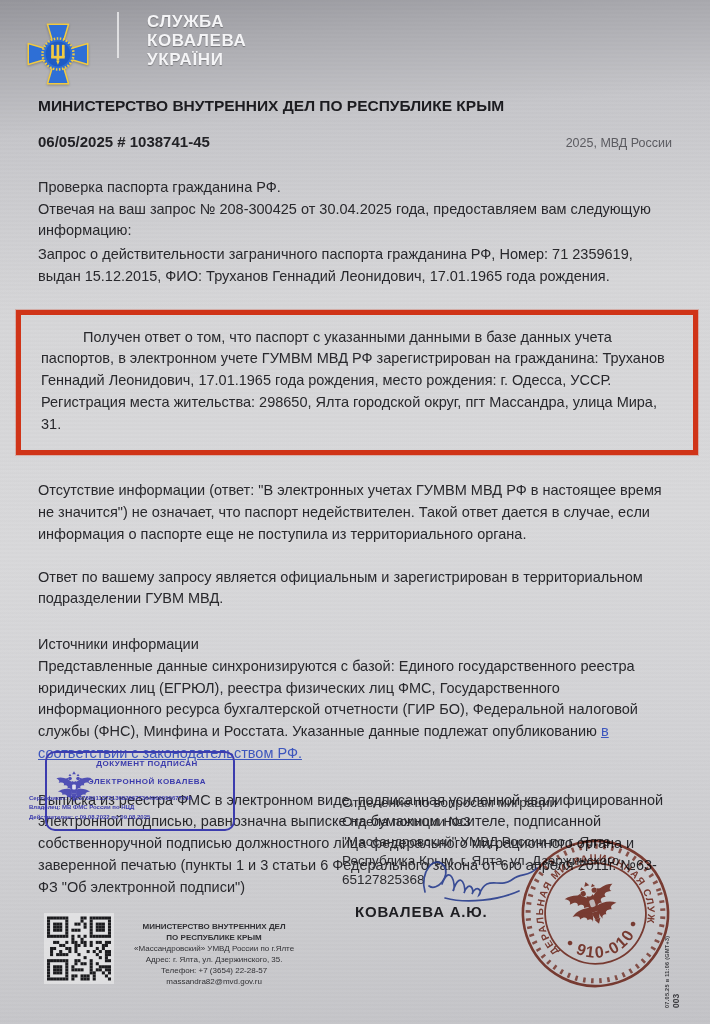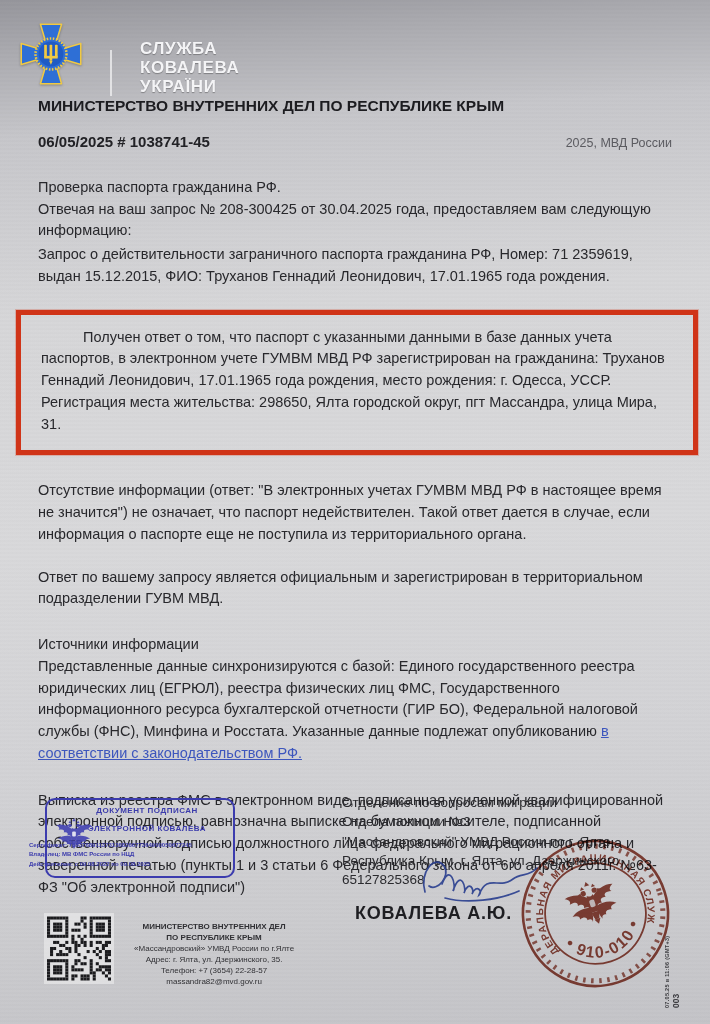--- a/index.html
+++ b/index.html
@@ -6,21 +6,21 @@
   .page {
     position:relative; width:710px; height:1024px; overflow:hidden;
     font-family:"Liberation Sans", sans-serif; color:#28282c;
     background: linear-gradient(176deg,#95959b 0%,#aaaaaf 5%,#c6c6ca 13%,#d6d6d8 30%,#d8d8da 52%,#d2d2d5 72%,#cbcbce 88%,#c3c3c7 100%);
   }
   .texture {
     position:absolute; inset:0; pointer-events:none; opacity:.25;
     background: repeating-linear-gradient(0deg, rgba(255,255,255,.06) 0 2px, rgba(0,0,0,.03) 2px 4px);
   }
   
-  .logo-row { position:absolute; top:12px; left:20px; display:flex; align-items:flex-end; gap:28px; }
+  .logo-row { position:absolute; top:12px; left:27px; display:flex; align-items:flex-start; gap:28px; }
   .sbu-cross { width:62px; height:84px; filter: drop-shadow(0 1px 1px rgba(0,0,0,.25)); }
   .logo-divider { width:2px; height:46px; background:#ededef; opacity:.8; }
   .sbu-name { color:#f4f4f6; font-weight:bold; font-size:17px; line-height:1.12; letter-spacing:.6px; text-shadow:0 1px 1px rgba(0,0,0,.3); }
   
   .doc { position:absolute; left:38px; top:94px; width:634px; font-size:14.5px; line-height:1.5; }
   .min1 { font-weight:bold; font-size:15.5px; color:#1c1c20; }
   .min2 { font-weight:bold; font-size:15.5px; color:#1c1c20; margin-top:6px; }
   .ref-row { display:flex; justify-content:space-between; align-items:baseline; margin-top:14px; }
   .doc-ref { font-weight:bold; font-size:15px; color:#222226; }
   .year-org { font-size:12.5px; color:#5b5b60; }
@@ -28,32 +28,32 @@
   .mt1 { margin-top:23px; } .mt2 { margin-top:2px; } .mt3 { margin-top:25px; } .mt4 { margin-top:21px; }
   .highlight-box {
     border:5px solid #d03418; margin:22px -26px 0 -22px; padding:12px 20px 15px 20px;
     box-shadow: 0 0 0 1px rgba(208,52,24,.25);
   }
   .highlight-box .p { text-indent:42px; }
   .sources-title { margin-top:24px; }
   a.law-link { color:#3d56bd; text-decoration:underline; }
   
   .esign {
-    position:absolute; left:45px; top:798px; width:190px; height:80px;
+    position:absolute; left:45px; top:751px; width:190px; height:80px;
     border:2px solid #3c3cae; border-radius:10px; color:#3b3bac;
     box-sizing:border-box; padding:6px 6px 4px 20px;
   }
   .esign-eagle { position:absolute; left:5px; top:12px; width:44px; height:52px; color:#4343b2; opacity:.9; }
   .esign-t1 { font-size:8px; font-weight:bold; text-align:center; letter-spacing:.5px; }
   .esign-t2 { font-size:8px; font-weight:bold; text-align:center; letter-spacing:.5px; margin-top:9px; }
   .esign-small { margin-top:8px; margin-left:-38px; font-size:6px; font-weight:bold; line-height:1.55; white-space:nowrap; overflow:hidden; }
   
   .dept { position:absolute; left:342px; top:793px; font-size:13.5px; line-height:1.43; color:#2a2a2e; }
   .signature-svg { position:absolute; left:415px; top:838px; width:135px; height:72px; }
-  .signer { position:absolute; left:355px; top:903px; font-weight:bold; font-size:18px; letter-spacing:.8px; color:#1e1e22; }
+  .signer { position:absolute; left:355px; top:903px; font-weight:bold; font-size:15px; letter-spacing:.8px; color:#1e1e22; }
   
   .round-stamp { position:absolute; left:508px; top:826px; width:175px; height:175px; transform:rotate(-18deg); mix-blend-mode:multiply; opacity:.92; }
   
   .qr { position:absolute; left:44px; top:913px; width:70px; height:71px; background:rgba(250,250,250,.45); padding:3px; box-sizing:border-box; }
   .footer-info { position:absolute; left:134px; top:921px; font-size:8px; line-height:1.38; color:#303034;text-align:center; }
   .footer-info .b { font-weight:bold; }
   
   .edge-note { position:absolute; left:664px; top:1008px; transform:rotate(-90deg); transform-origin:0 0; color:#3c3c40; white-space:nowrap; }
   .edge-dt { font-size:5.5px; font-weight:bold; letter-spacing:.3px; }
   .edge-num { font-size:8.5px; font-weight:bold; margin-top:1px; }

